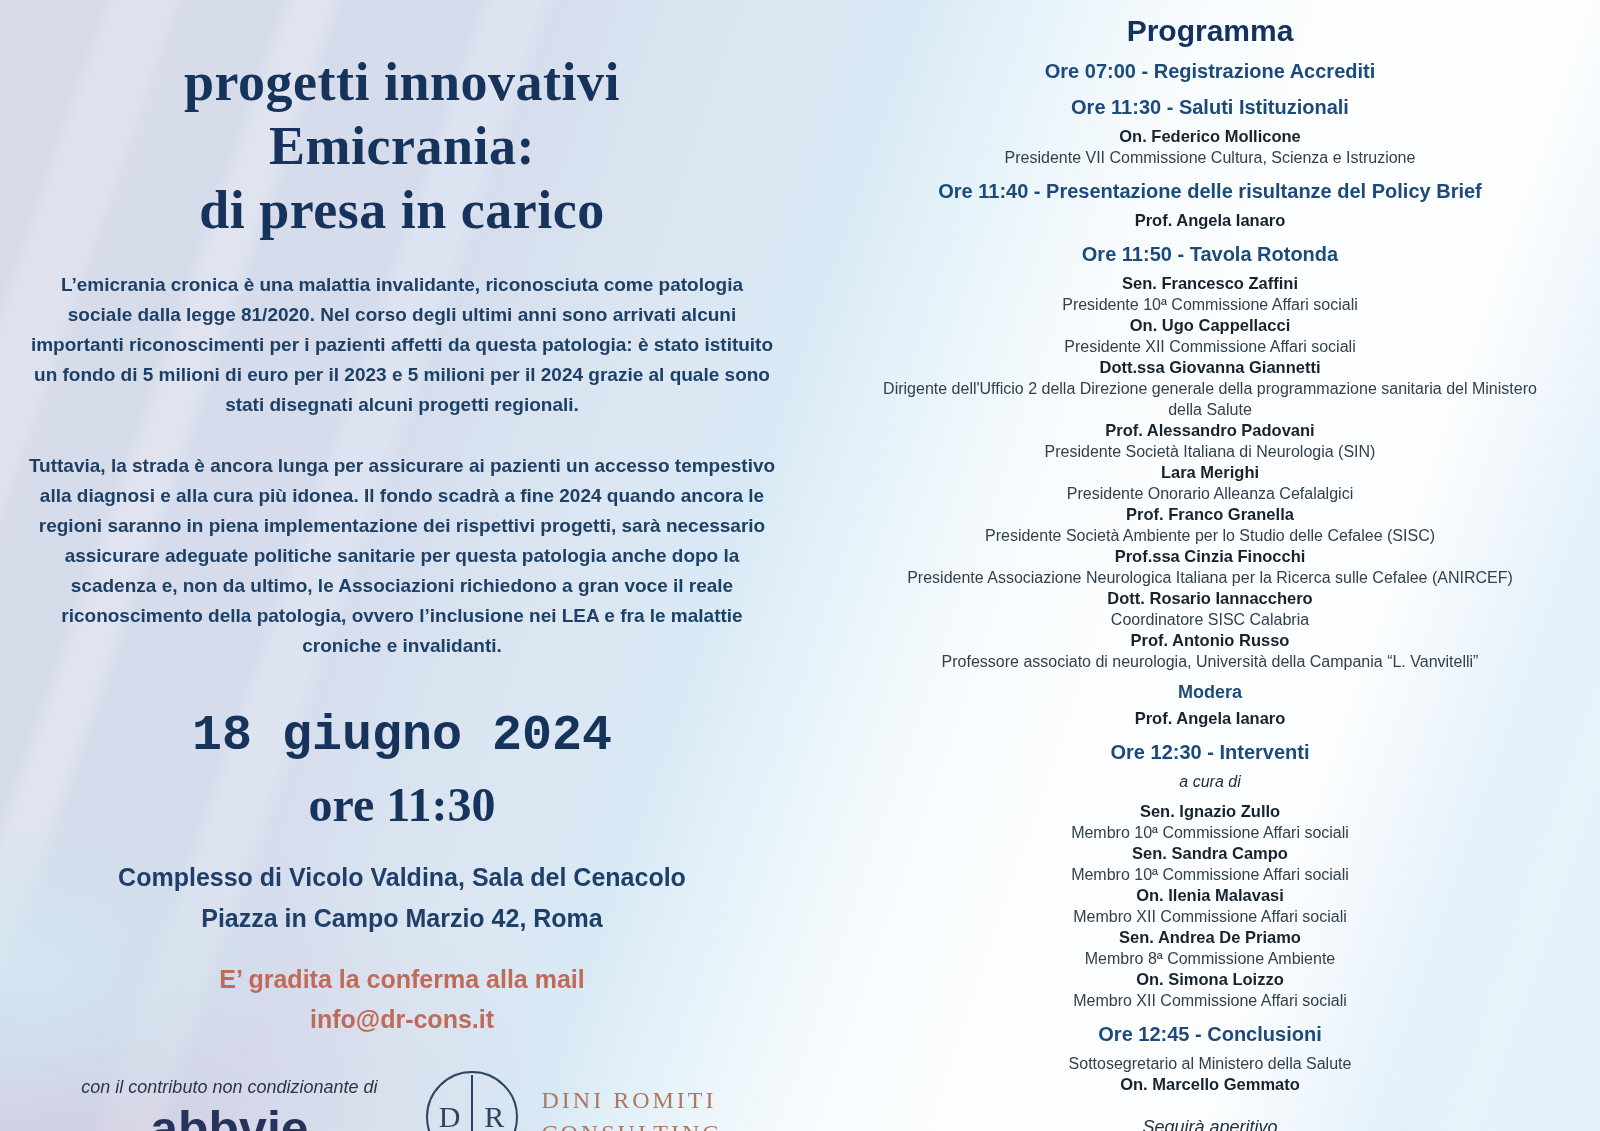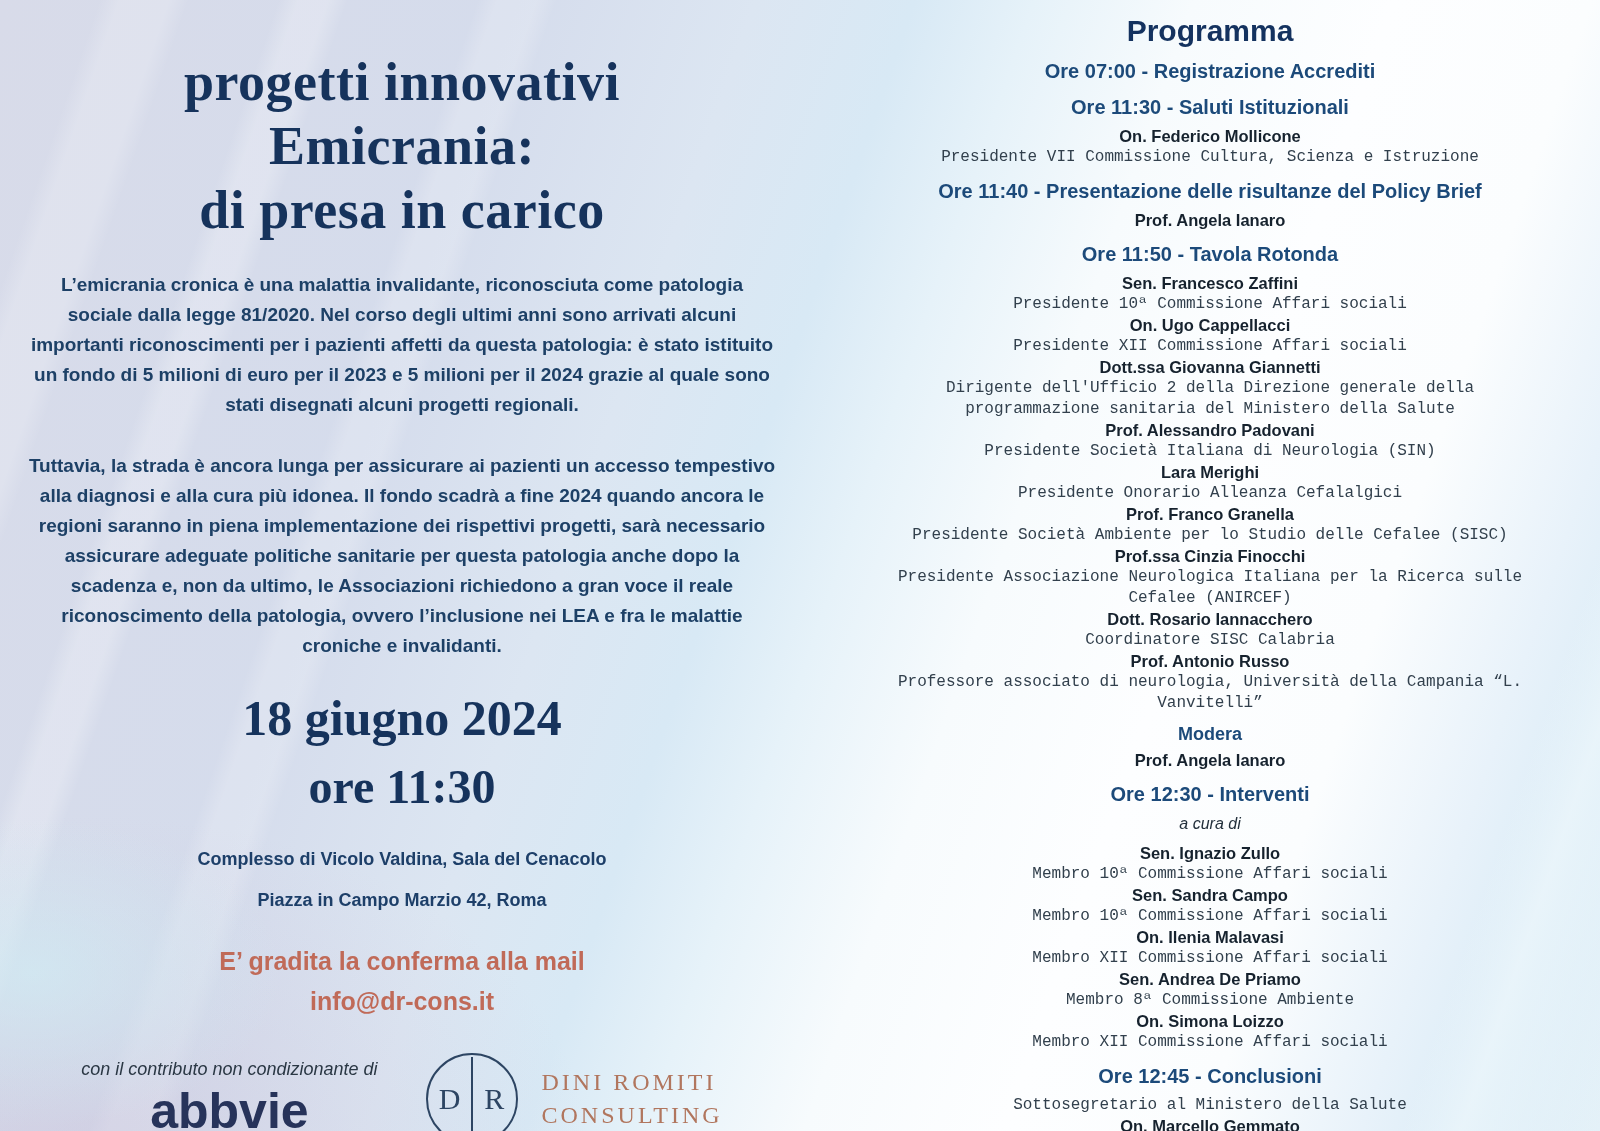--- a/index.html
+++ b/index.html
@@ -48,38 +48,38 @@
   }
   .intro {
     margin-top: 28px;
     font-size: 19px;
     line-height: 30px;
     font-weight: 600;
     color: #1d4066;
   }
   .intro.second { margin-top: 31px; }
   .date-line {
-    margin-top: 28px;
-    font-family: Liberation Serif, serif;
+    margin-top: 46px;
+    font-family: Liberation Mono, monospace;
     font-weight: 700;
     font-size: 50px;
     line-height: 58px;
     color: #16335c;
   }
   .time-line {
     margin-top: 12px;
     font-family: "Liberation Serif", "DejaVu Serif", serif;
     font-weight: 700;
     font-size: 48px;
     line-height: 56px;
     color: #16335c;
   }
   .venue {
     margin-top: 24px;
-    font-size: 18px;
+    font-size: 25px;
     line-height: 41px;
     font-weight: 700;
     color: #1d3f69;
   }
   .rsvp {
     margin-top: 20px;
     font-size: 25px;
     line-height: 40px;
     font-weight: 700;
     color: #c06a58;
@@ -133,21 +133,21 @@
     z-index: 1;
   }
   .program-title {
     margin-top: 14px;
     font-size: 30px;
     font-weight: 700;
     color: #14325f;
   }
   .pi-time   { font-size: 20px; font-weight: 700; color: #1c4a7a; margin: 10px 0 6px; line-height: 26px; }
   .pi-name   { font-size: 16.5px; font-weight: 700; color: #16222e; line-height: 21px; }
-  .pi-role   { font-size: 16px; color: #32404d; line-height: 21px; font-family: Liberation Mono, monospace; }
+  .pi-role   { font-size: 16px; color: #32404d; line-height: 21px; }
   .pi-modera { font-size: 18px; font-weight: 700; color: #1c4a7a; margin: 8px 0 4px; line-height: 24px; }
   .pi-acura  { font-size: 16px; font-style: italic; color: #23303c; margin: 3px 0 9px; line-height: 21px; }
   .pi-closing{ font-size: 18px; font-style: italic; color: #23303c; margin-top: 20px; line-height: 24px; }
 </style>
 </head>
 <body>
 
 <div class="page">
 
   <div class="left-col">

